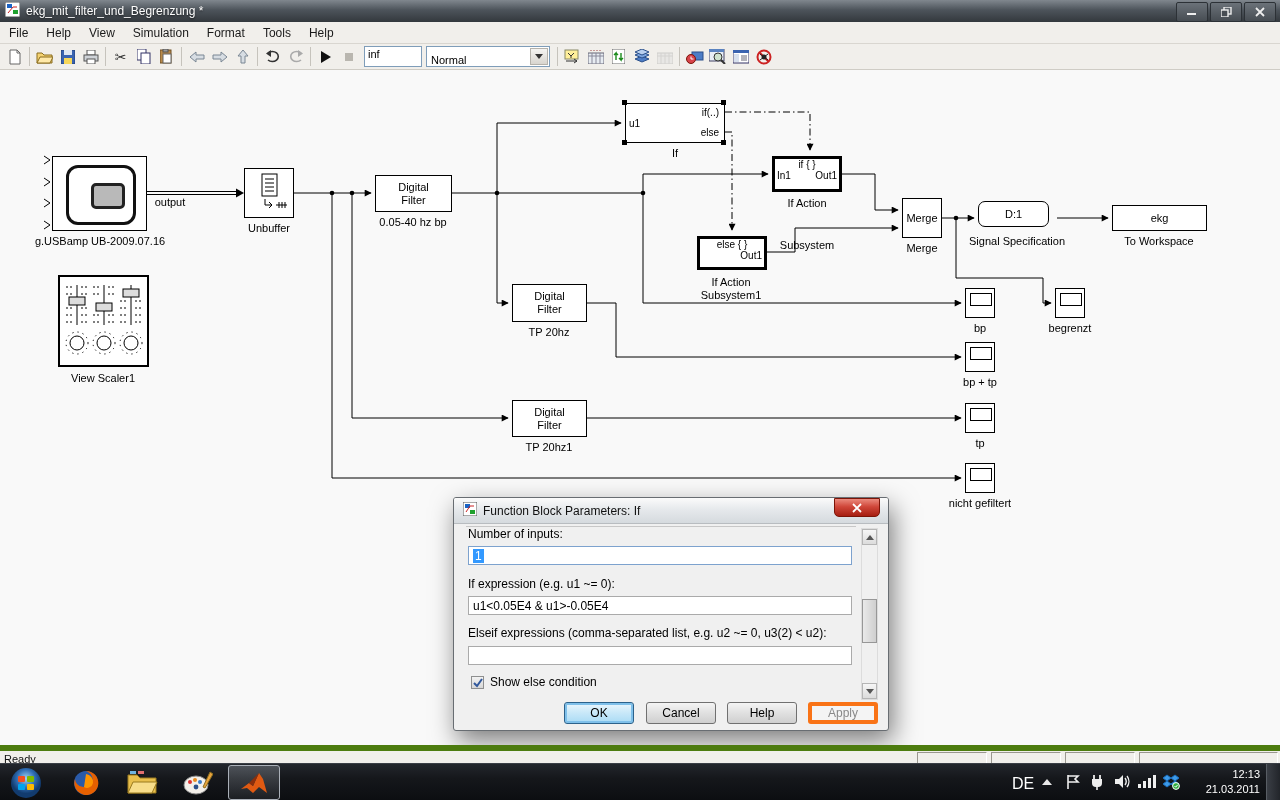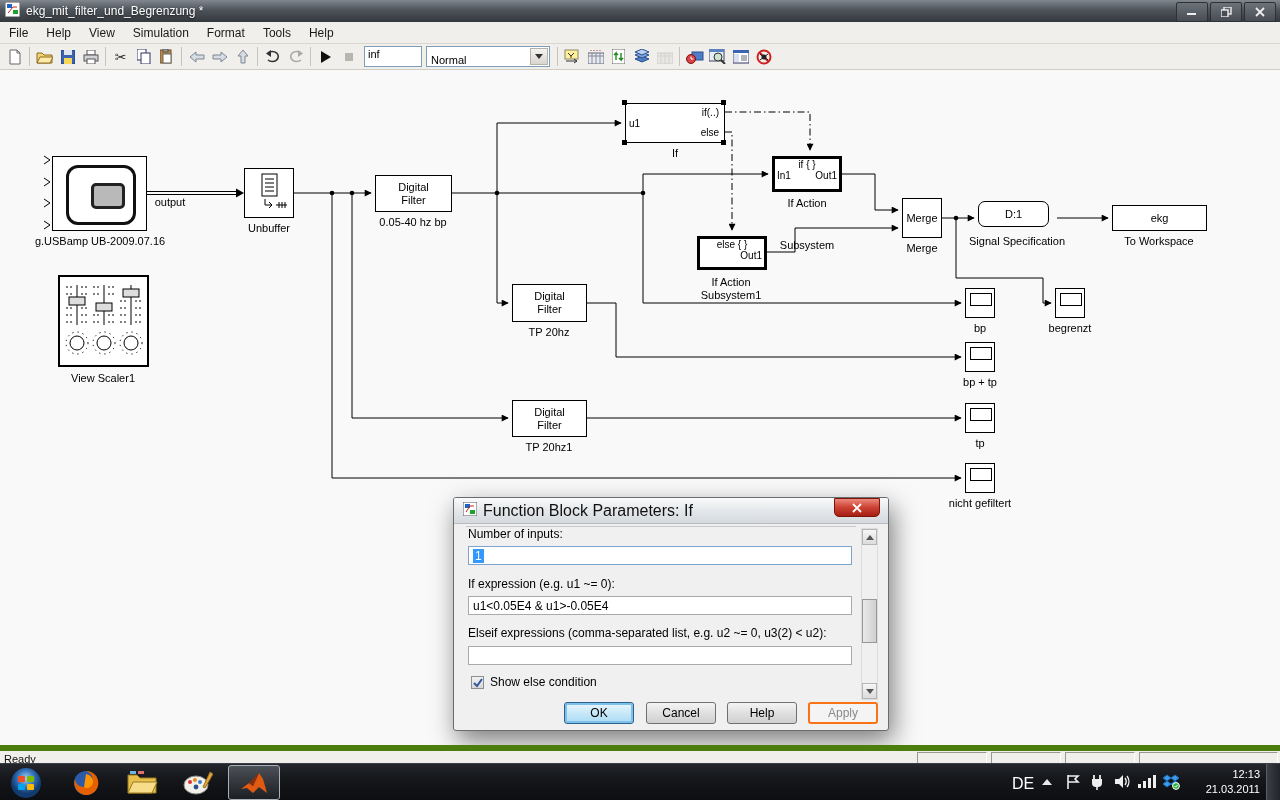--- a/index.html
+++ b/index.html
@@ -38,33 +38,33 @@
   .lbl{position:absolute;font-size:11px;color:#000;white-space:nowrap;transform:translateX(-50%);}
   .port{position:absolute;font-size:10px;line-height:10px;}
   .scope .screen{position:absolute;left:4px;top:4px;width:20px;height:11px;border:1px solid #000;background:#fff;}
   .handle{position:absolute;width:5px;height:5px;background:#000;}
 
   
   .dialog{position:absolute;left:453px;top:497px;width:436px;height:234px;background:#f0f0f0;
     border:1px solid #686d72;border-radius:3px;box-shadow:4px 10px 26px rgba(0,0,0,.5);box-sizing:border-box;}
   .dtitle{position:absolute;left:0;top:0;right:0;height:26px;border-radius:2px 2px 0 0;
     background:linear-gradient(#fbfbfb,#e6e9ec 45%,#d5dade);border-bottom:1px solid #b8bcc0;
-    display:flex;align-items:center;font-size:16px;color:#111;padding-left:9px;box-sizing:border-box;}
+    display:flex;align-items:center;font-size:12px;color:#111;padding-left:9px;box-sizing:border-box;}
   .dclose{position:absolute;right:8px;top:0;width:46px;height:19px;border-radius:0 0 5px 5px;
     background:linear-gradient(#eb8a7d,#d0473a 45%,#a61e11);border:1px solid #7c1407;
     display:flex;align-items:center;justify-content:center;box-sizing:border-box;}
   .dlabel{position:absolute;font-size:12px;color:#000;}
   .dfield{position:absolute;height:19px;background:#fff;border:1px solid #7da2ce;font-size:12px;
     display:flex;align-items:center;padding-left:4px;box-sizing:border-box;}
   .sel{background:#3399ff;color:#fff;padding:0 2px;}
   .dbtn{position:absolute;width:70px;height:22px;font-size:12px;display:flex;align-items:center;justify-content:center;
     background:linear-gradient(#f4f4f4,#e2e2e2 45%,#cfcfcf);border:1px solid #707070;border-radius:3px;box-sizing:border-box;}
   .dbtn.default{background:linear-gradient(#ecf7fd,#cbe9f9 45%,#a9dbf5);border:1px solid #2c628b;
     box-shadow:0 0 0 2px #7fc0ea inset;}
-  .dbtn.disabled{background:#f4f4f4;border:2px solid #f97316;color:#898989;}
+  .dbtn.disabled{background:#f4f4f4;border:4px solid #f97316;color:#898989;}
   .chk{position:absolute;width:13px;height:13px;background:linear-gradient(#f2f2f2,#d7d7d7);
     border:1px solid #8e8f8f;display:flex;align-items:center;justify-content:center;box-sizing:border-box;}
   .dscroll{position:absolute;left:407px;top:30px;width:17px;height:172px;background:#f0f0f0;border:1px solid #dcdcdc;box-sizing:border-box;}
   .sbtn{position:absolute;left:0;width:15px;height:16px;background:linear-gradient(#f6f6f6,#dcdcdc);
     border:1px solid #b5b5b5;display:flex;align-items:center;justify-content:center;box-sizing:border-box;}
   .sthumb{position:absolute;left:0;top:70px;width:15px;height:44px;background:linear-gradient(90deg,#e9e9e9,#cfcfcf);
     border:1px solid #979797;box-sizing:border-box;}
   .tri-up{width:0;height:0;border-left:4px solid transparent;border-right:4px solid transparent;border-bottom:5px solid #555;}
   .tri-dn{width:0;height:0;border-left:4px solid transparent;border-right:4px solid transparent;border-top:5px solid #555;}
 

